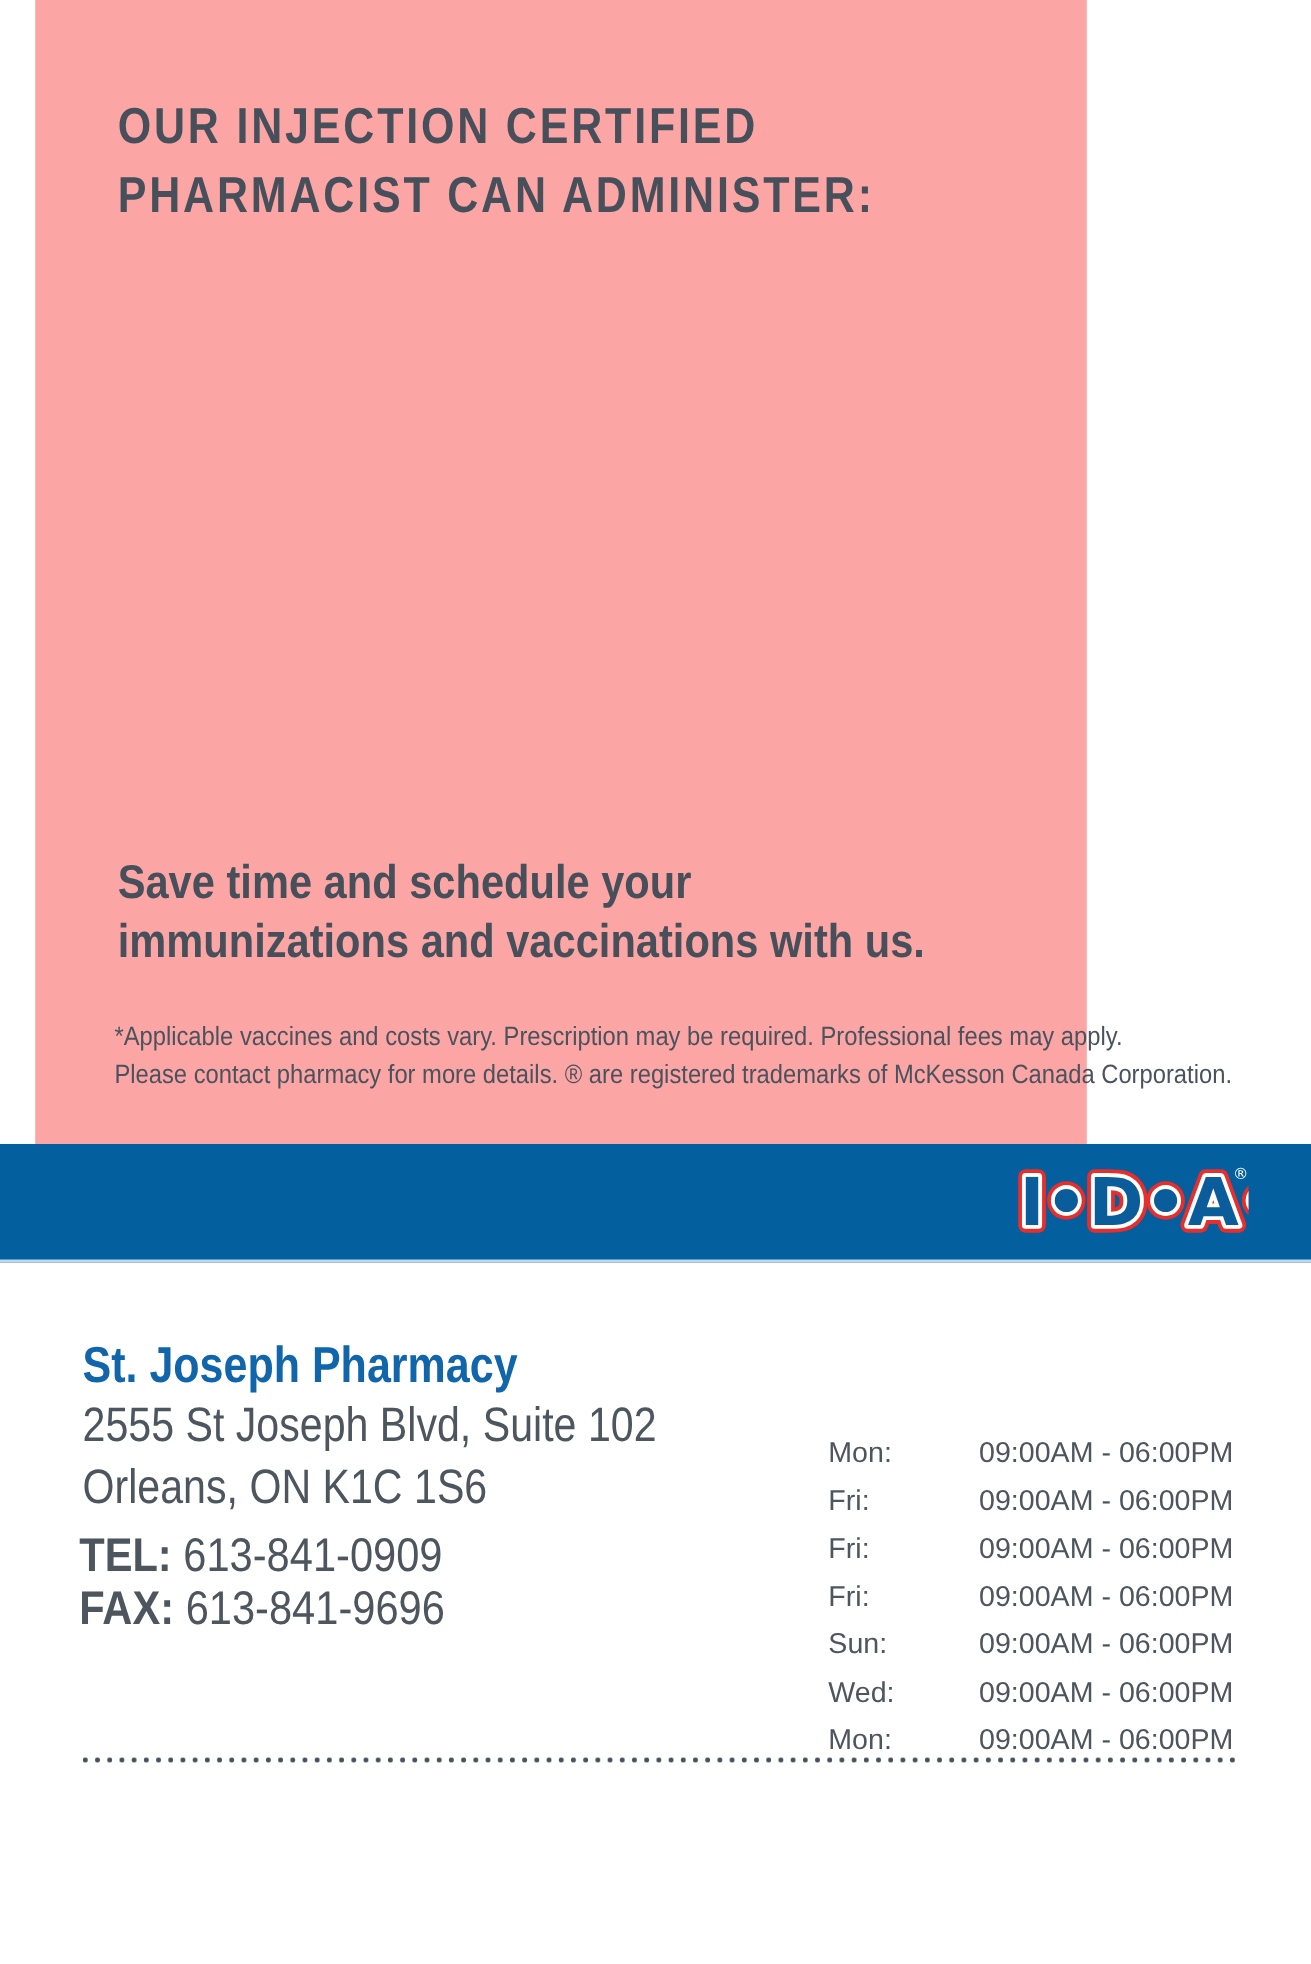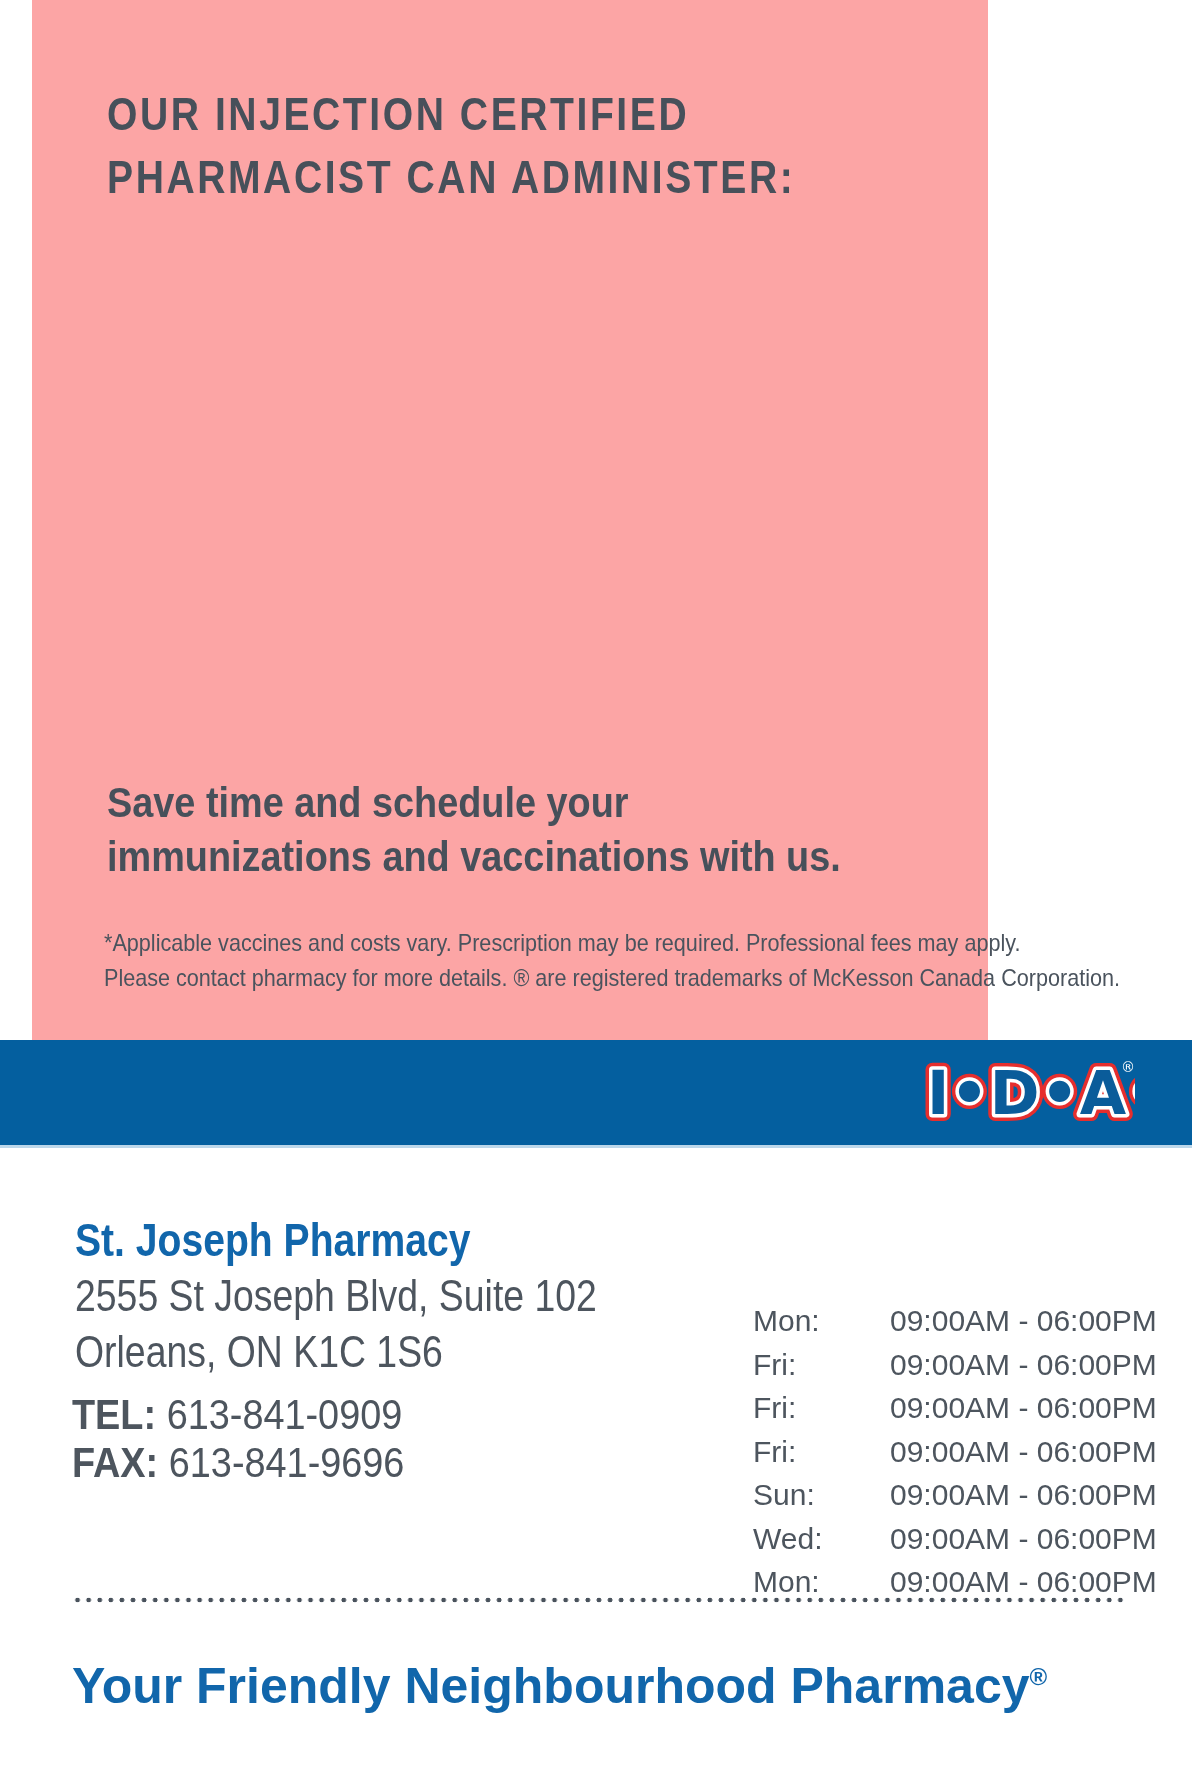--- a/index.html
+++ b/index.html
@@ -79,21 +79,21 @@
     font-size:43px;line-height:48px;
     color:#4d555e;
     transform:scaleX(0.88);
     transform-origin:0 0;
     white-space:nowrap;
   }
   .phones .lbl{font-weight:bold;margin-right:12px;}
 
   .hours{
     left:753px;top:1299px;
-    font-size:30px;line-height:43.5px;
+    font-size:26px;line-height:43.5px;
     color:#4d555e;
     white-space:nowrap;
   }
   .hours .row{display:flex;}
   .hours .day{display:inline-block;width:104px;}
   .hours .time{display:inline-block;margin-left:33px;}
 
   .dotted-rule{
     left:72px;top:1597px;width:1053px;height:6px;
     background-image:radial-gradient(circle, #49525c 2.1px, rgba(0,0,0,0) 2.6px);
@@ -188,17 +188,14 @@
       <span class="time">09:00AM - 06:00PM</span>
     </div>
     <div class="row">
       <span class="day">Mon:</span>
       <span class="time">09:00AM - 06:00PM</span>
     </div>
   </div>
 
   <div class="abs dotted-rule"></div>
 
-  <div class="abs tagline">
-    <span>Your Friendly Neighbourhood Pharmacy</span><sup>®</sup>
-  </div>
 
 </div>
 
 </body></html>

